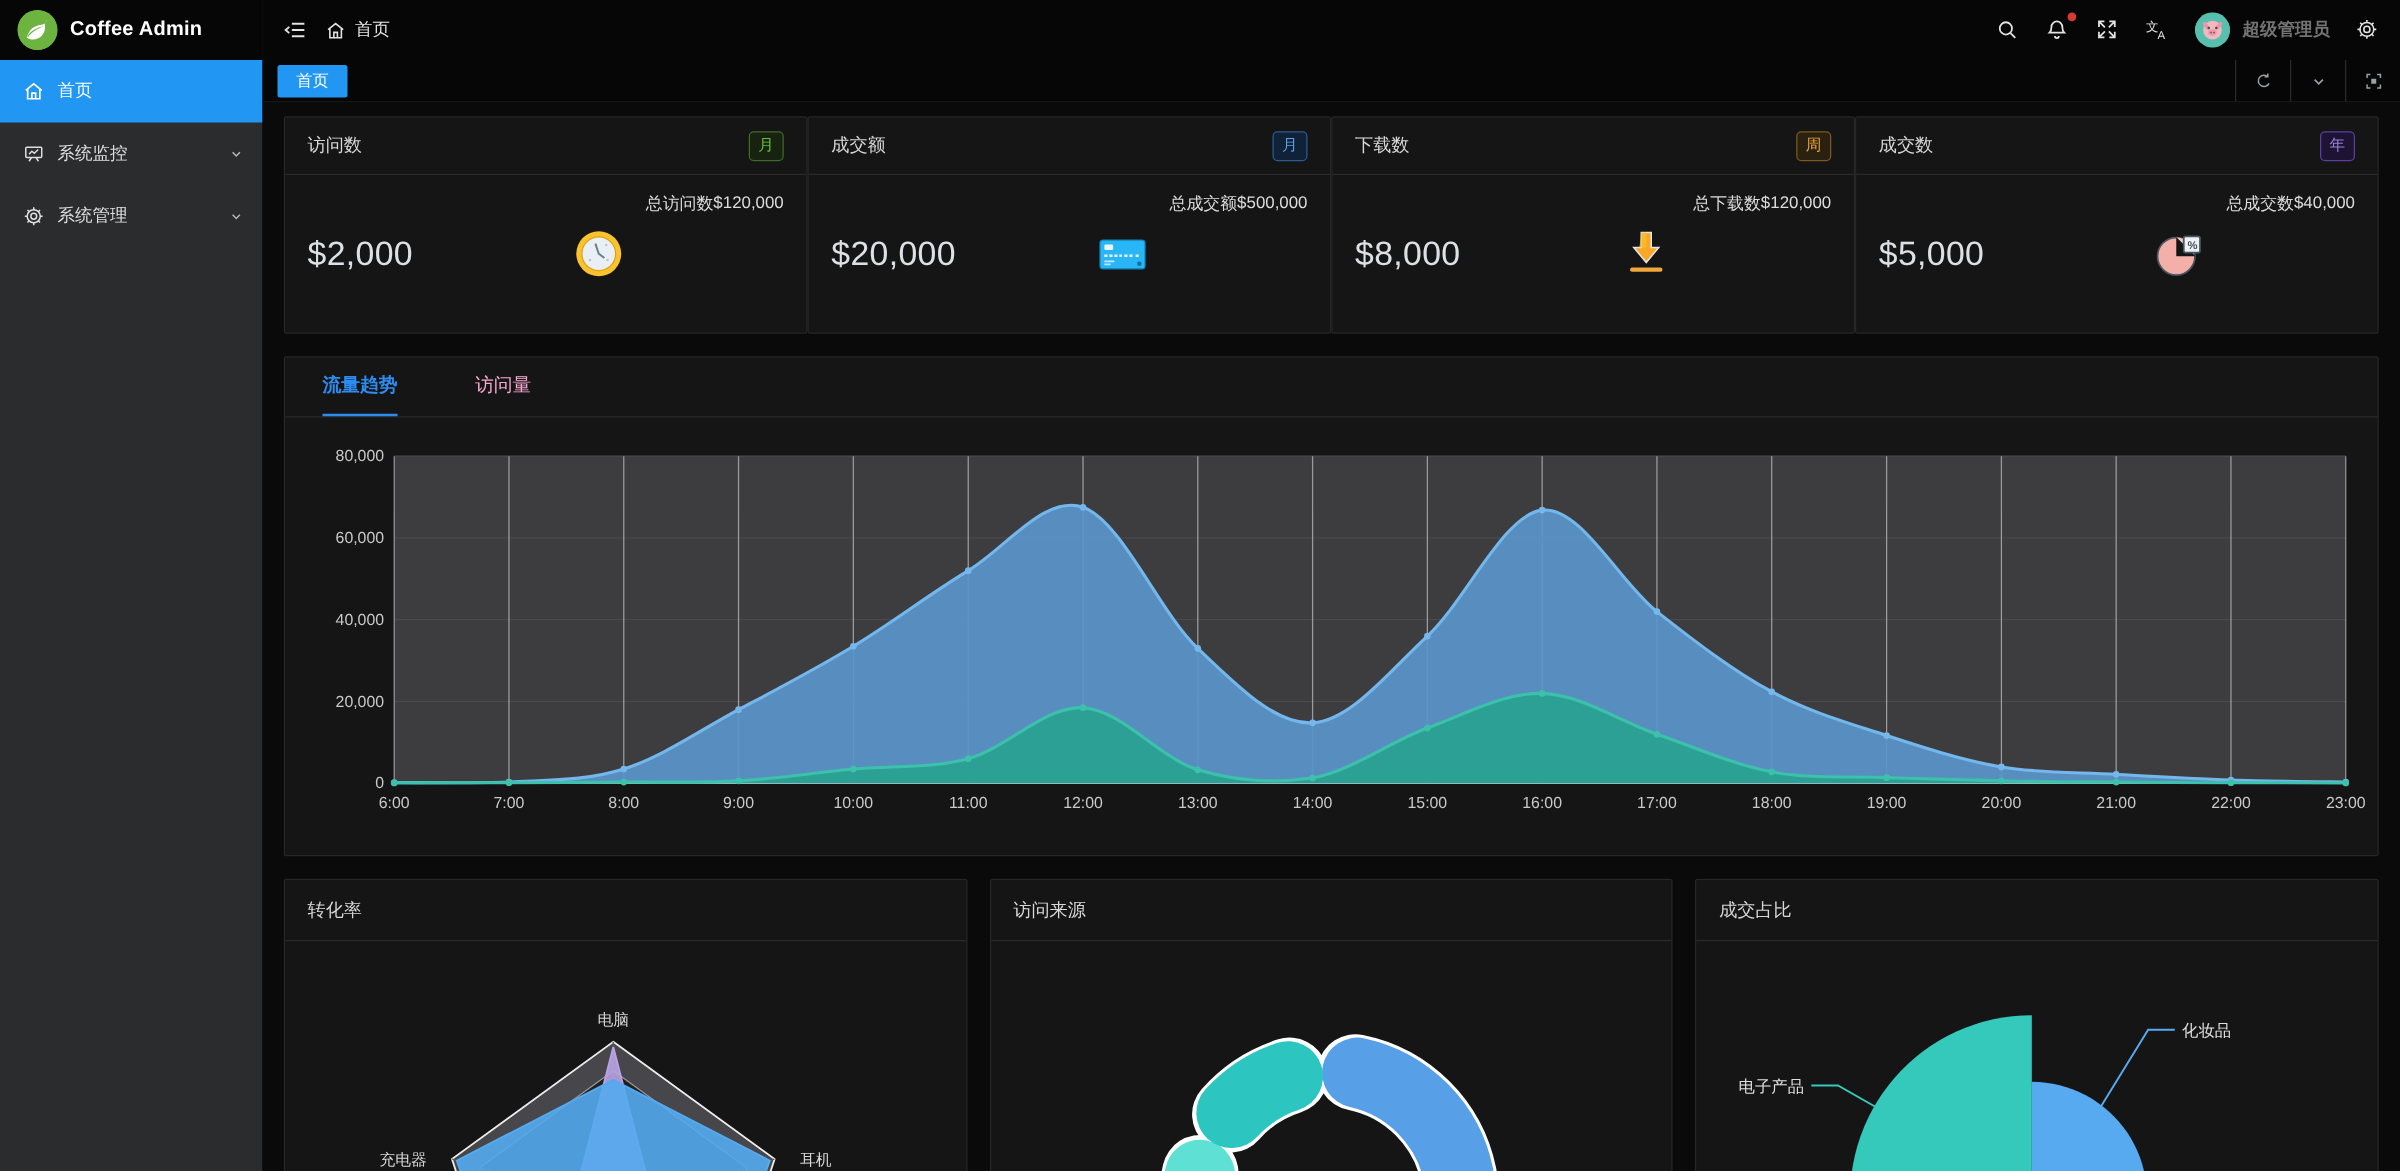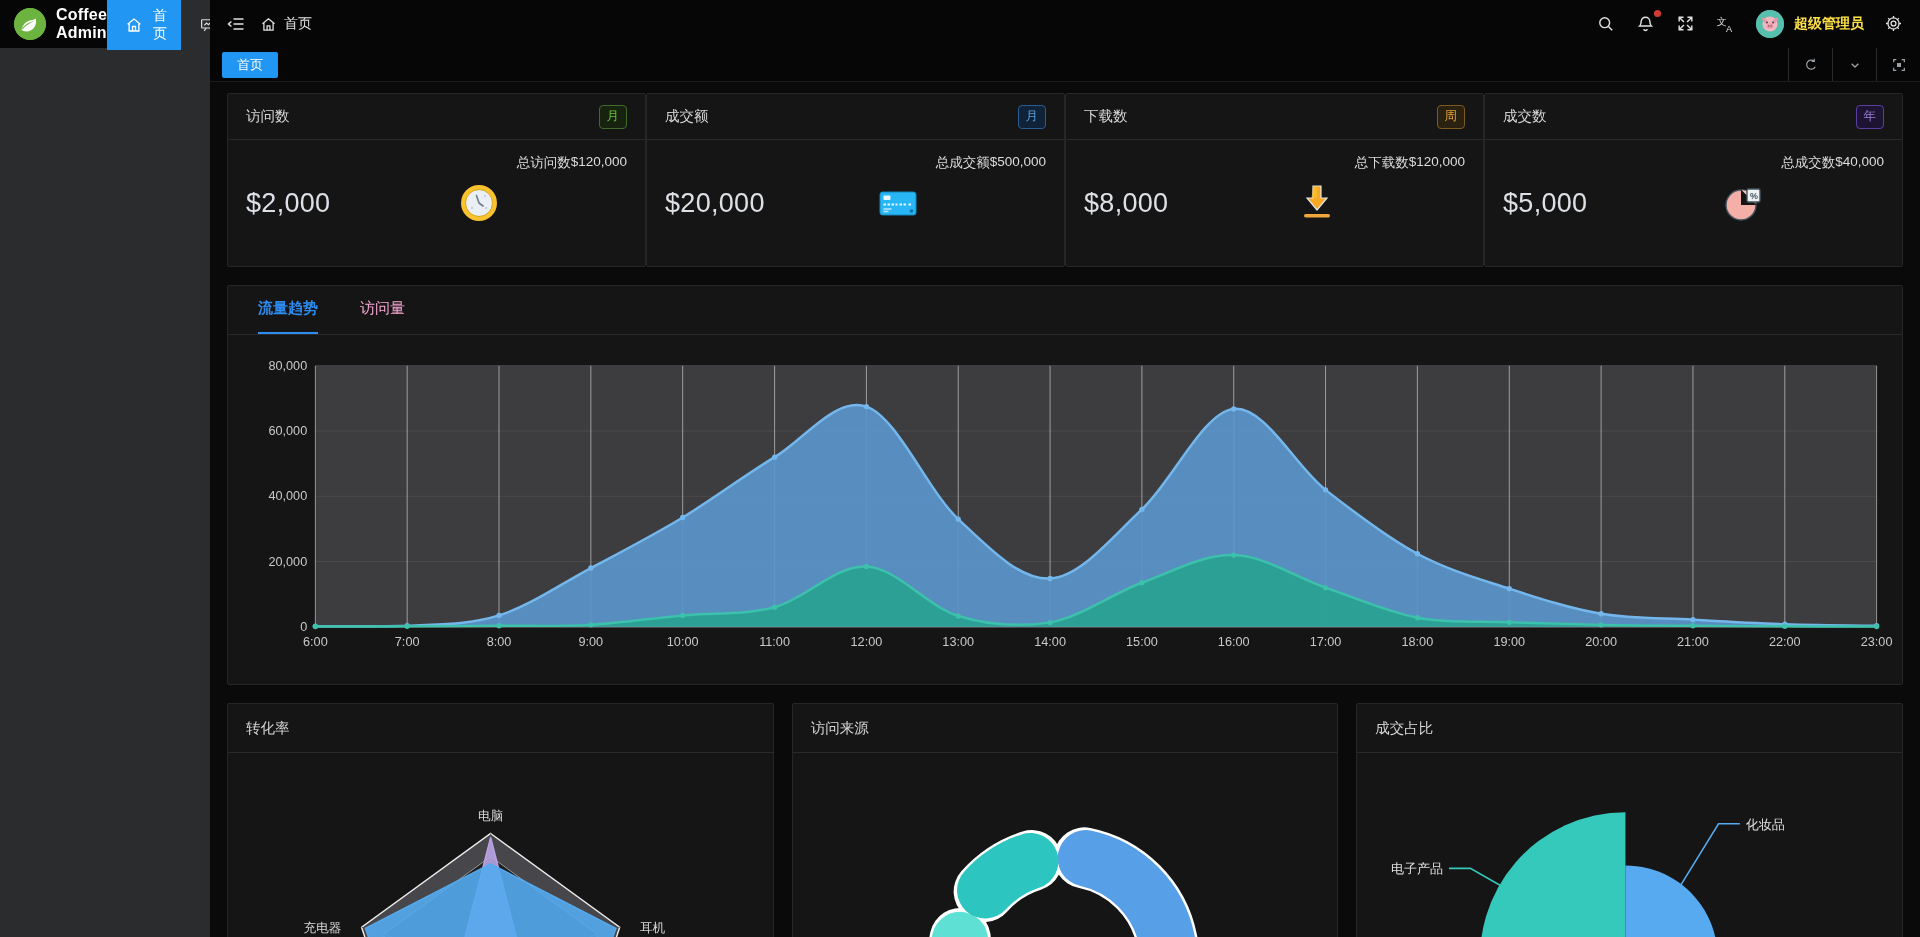--- a/index.html
+++ b/index.html
@@ -1,42 +1,42 @@
 <!DOCTYPE html>
 <html><head>
 <meta charset="utf-8">
 <style>
   * { margin:0; padding:0; box-sizing:border-box; }
   html,body { width:1920px; height:937px; overflow:hidden; background:#000;
     font-family:"Liberation Sans","DejaVu Sans",sans-serif; }
   .app { display:flex; width:1920px; height:937px; }
 
   
-  .sidebar { width:210px; height:100%; background:#2a2c2e; flex-shrink:0; display:flex; flex-direction:row; }
+  .sidebar { width:210px; height:100%; background:#2a2c2e; flex-shrink:0; display:flex; flex-direction:column; }
   .logo-area { height:48px; background:#060606; display:flex; align-items:center; padding-left:14px; gap:10px; }
   .logo-circle { width:32px; height:32px; border-radius:50%; background:#6db33f; position:relative; overflow:hidden; flex-shrink:0; }
   .logo-circle svg { position:absolute; left:0; top:0; }
   .logo-text { color:#fff; font-size:16px; font-weight:700; letter-spacing:.2px; }
   .side-item { height:50px; display:flex; align-items:center; padding:0 14px 0 18px; color:#dfdfdf; font-size:14px; gap:10px; cursor:pointer; }
   .side-item.active { background:#2196f3; color:#fff; }
   .side-item .s-icon { width:18px; height:18px; display:inline-flex; }
   .side-item .s-label { flex:1; }
   .side-item .chev { width:14px; height:14px; color:#b9b9b9; }
 
   
   .main { flex:1; display:flex; flex-direction:column; min-width:0; }
   .topbar { height:48px; background:#060606; display:flex; align-items:center; padding:0 16px; color:#dcdcdc; }
   .tb-left { display:flex; align-items:center; gap:14px; }
   .tb-icon { width:20px; height:20px; color:#e2e2e2; display:inline-flex; cursor:pointer; }
   .crumb { display:flex; align-items:center; gap:7px; font-size:14px; color:#e5e5e5; }
   .tb-right { margin-left:auto; display:flex; align-items:center; gap:20px; }
   .bell-wrap { position:relative; display:inline-flex; }
   .red-dot { position:absolute; top:-4px; right:-5px; width:7px; height:7px; border-radius:50%; background:#d43c33; }
   .avatar { width:28px; height:28px; border-radius:50%; background:#56bfae; overflow:hidden; flex-shrink:0; }
-  .user-name { font-size:14px; font-weight:700; color:#fde047; margin-left:-10px; }
+  .user-name { font-size:14px; font-weight:700; color:#737373; margin-left:-10px; }
 
   .tabbar { height:34px; background:#060606; display:flex; align-items:center; border-bottom:1px solid #1d1d1d; }
   .tab-chip { margin-left:12px; height:26px; background:#2196f3; color:#fff; font-size:13px; display:inline-flex; align-items:center; padding:0 15px; border-radius:2px; cursor:pointer; }
   .tab-tools { margin-left:auto; display:flex; height:100%; }
   .tab-tool { width:44px; height:100%; display:flex; align-items:center; justify-content:center; border-left:1px solid #2a2a2a; color:#9aa0a6; cursor:pointer; }
   .tab-tool svg { width:16px; height:16px; }
 
   .content { flex:1; background:#0a0a0a; padding:11px 17px; overflow:hidden; }
 
   
@@ -52,21 +52,21 @@
   .stat-icon { width:40px; height:40px; margin-right:18px; }
   .stat-foot { display:flex; justify-content:space-between; color:#dcdcdc; font-size:13.5px; padding-bottom:2px; }
   .badge { height:24px; min-width:28px; padding:0 7px; display:inline-flex; align-items:center; justify-content:center; font-size:12.5px; border-radius:4px; border:1px solid transparent; }
   .badge-green  { color:#67c23a; border-color:#3f6b2a; background:#18230f; }
   .badge-blue   { color:#5e9fe0; border-color:#2a5c93; background:#0f2238; }
   .badge-orange { color:#e6a23c; border-color:#7d5a1e; background:#2b2110; }
   .badge-purple { color:#9b7fd4; border-color:#5b3fa0; background:#1d1433; }
 
   
   .trend-card { margin-top:18px; height:400px; display:flex; flex-direction:column; }
-  .trend-tabs { height:58px; display:flex; align-items:stretch; gap:42px; padding-left:30px; border-bottom:1px solid #2a2a2a; }
+  .trend-tabs { height:58px; display:flex; align-items:stretch; gap:62px; padding-left:30px; border-bottom:1px solid #2a2a2a; }
   .trend-tab { display:flex; align-items:center; font-size:15px; color:#f9a8d4; cursor:pointer; border-bottom:2px solid transparent; }
   .trend-tab.active { color:#2d8cf0; border-bottom-color:#2d8cf0; font-weight:700; }
   .trend-chart { flex:1; }
 
   
   .bottom-row { display:flex; gap:18px; margin-top:18px; }
   .bottom-card { flex:1; height:400px; display:flex; flex-direction:column; }
   .bottom-card .card-header { height:49px; }
   .bottom-body { flex:1; overflow:hidden; }
   svg text { font-family:"Liberation Sans","DejaVu Sans",sans-serif; }

